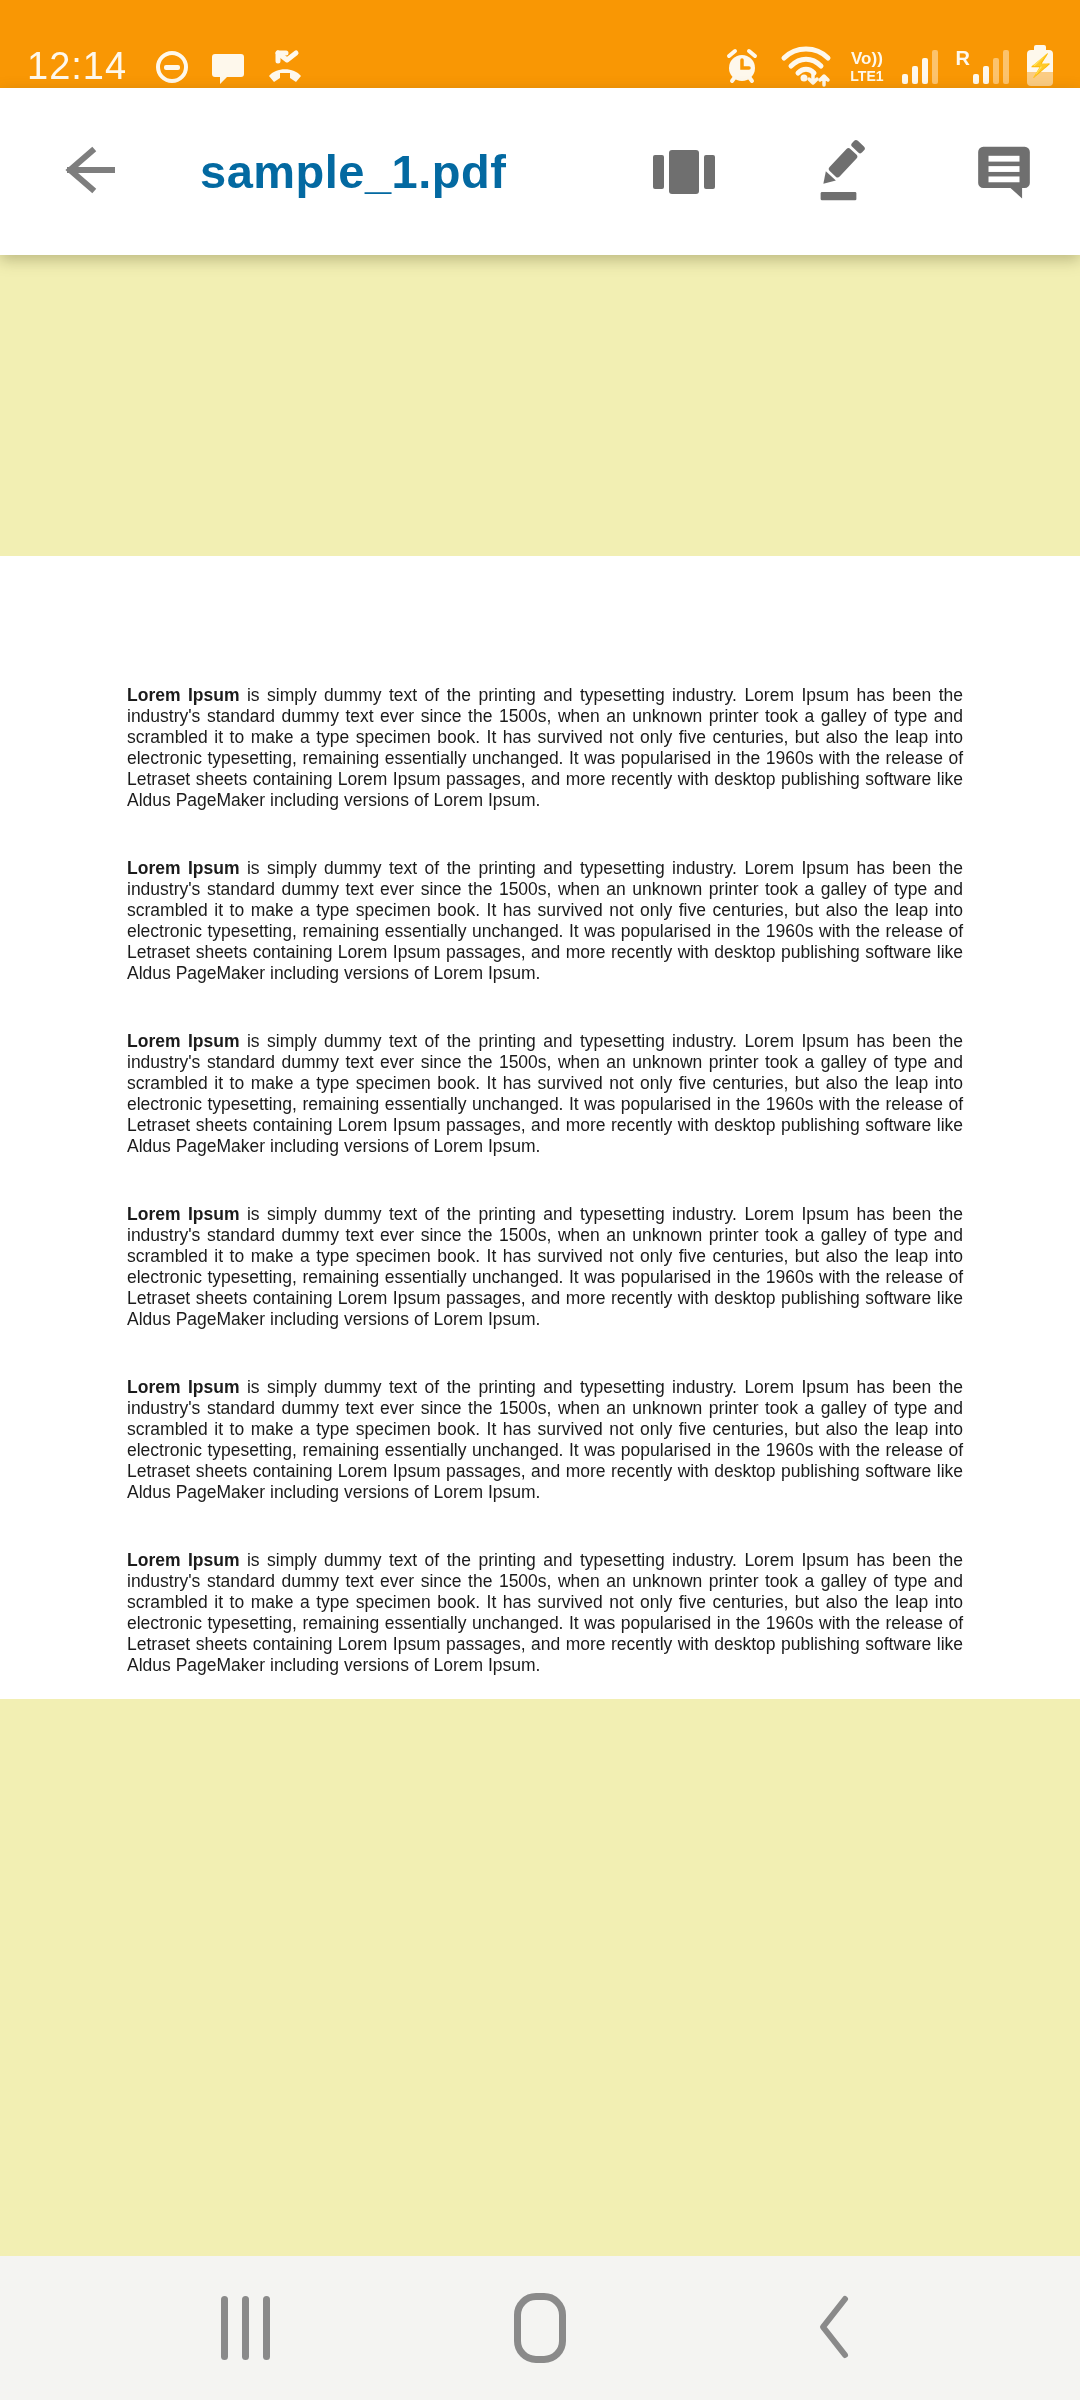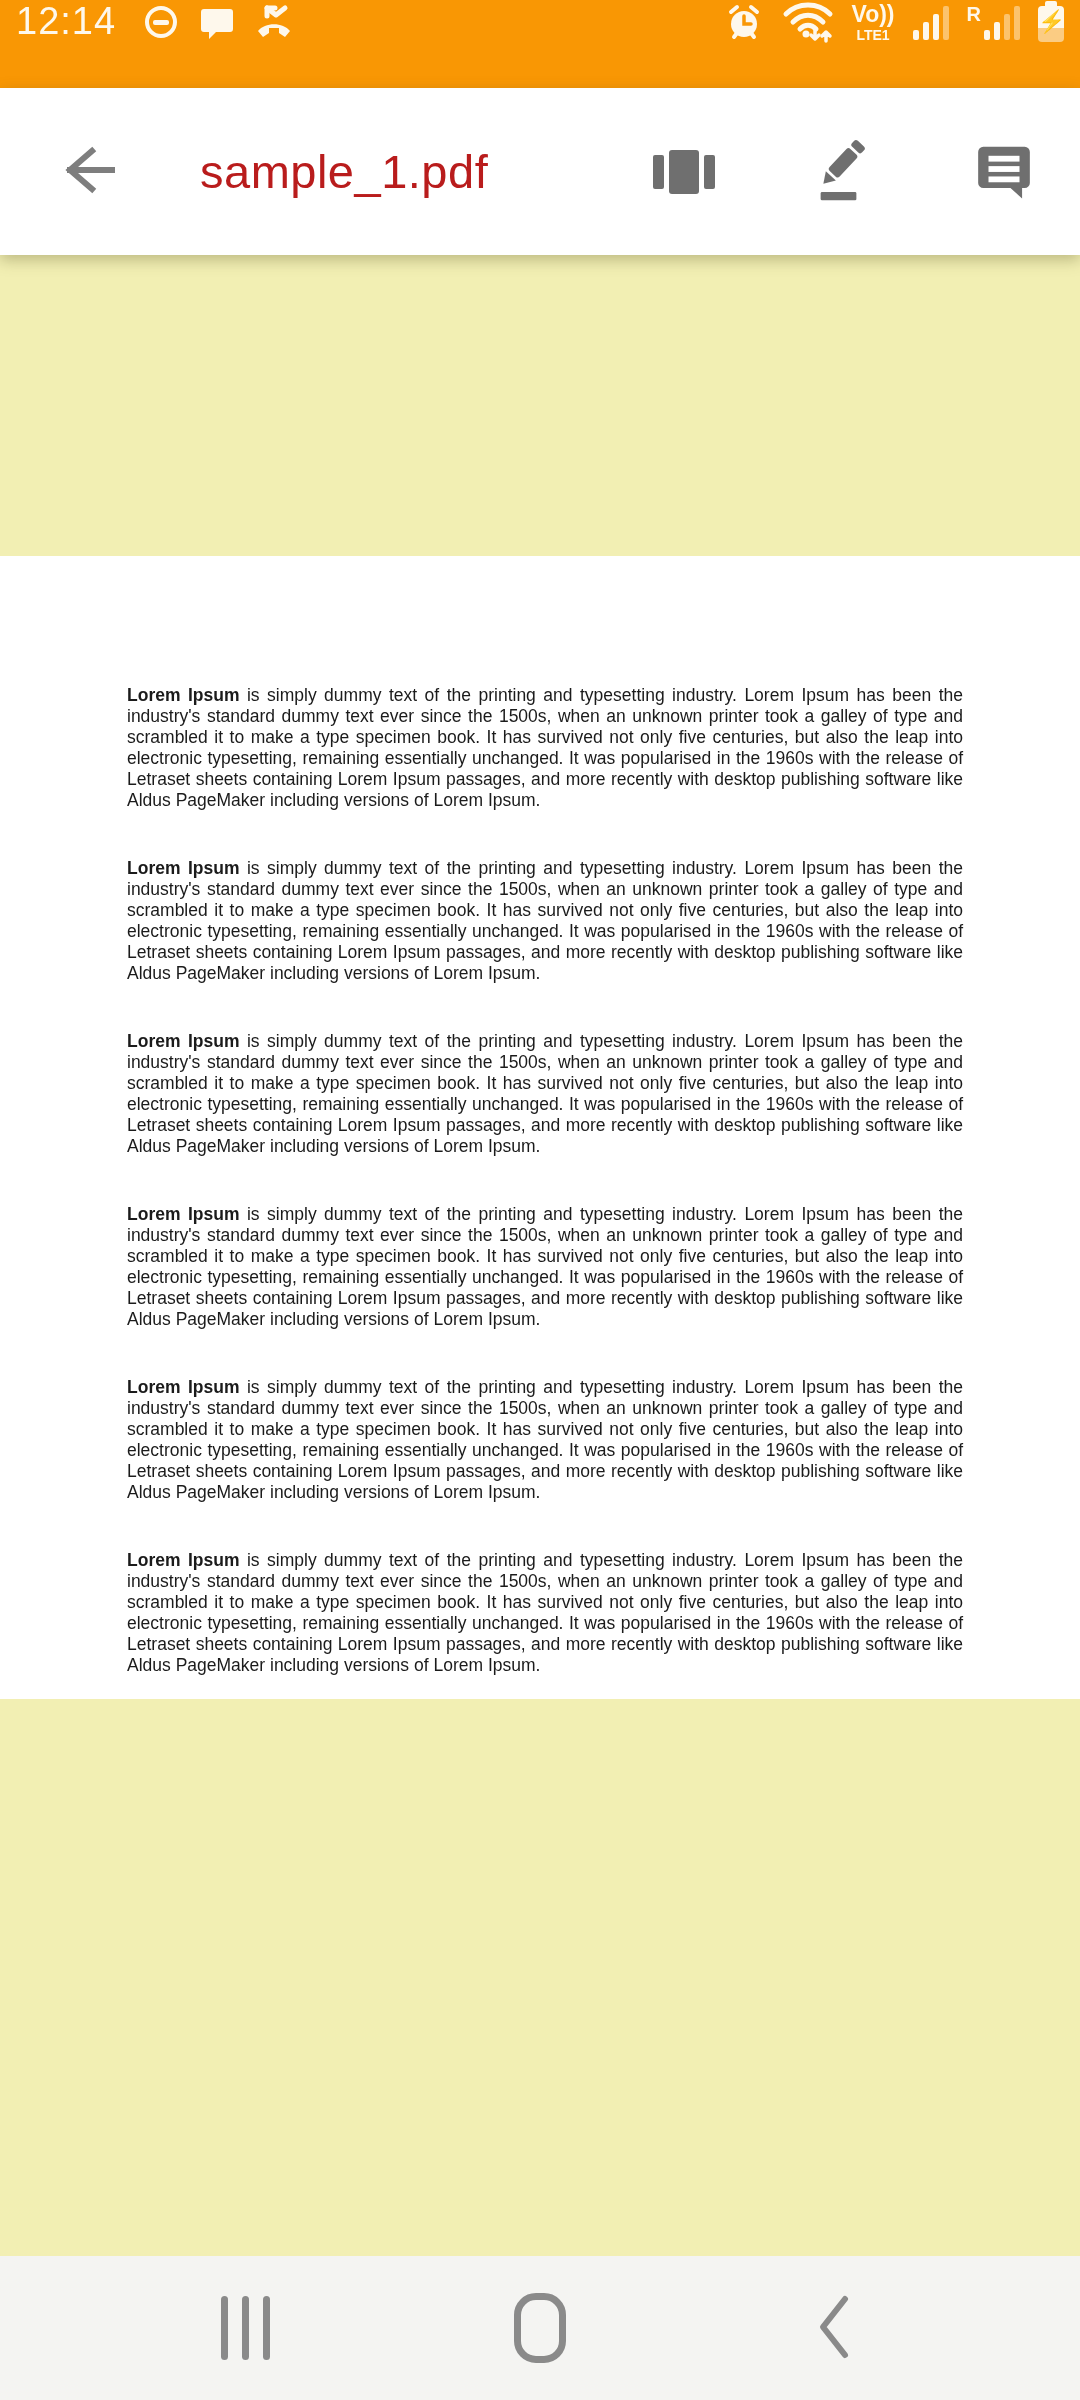--- a/index.html
+++ b/index.html
@@ -1,43 +1,43 @@
 <!DOCTYPE html>
 <html><head>
 <meta charset="utf-8">
 <style>
   * { margin:0; padding:0; box-sizing:border-box; }
   html,body { width:1080px; height:2400px; }
   body { font-family:"Liberation Sans", sans-serif; background:#000; }
   .screen { position:relative; width:1080px; height:2400px; display:flex; flex-direction:column; overflow:hidden; background:#F2EFB3; }
 
   
-  .status-bar { height:88px; background:#F99704; color:#FEF8EC; display:flex; align-items:flex-start; justify-content:space-between; padding:0 16px; flex:0 0 auto; }
+  .status-bar { height:88px; background:#F99704; color:#FEF8EC; display:flex; align-items:flex-end; justify-content:space-between; padding:0 27px; flex:0 0 auto; }
   .sb-left, .sb-right { display:flex; align-items:center; gap:18px; }
   .sb-time { font-size:38px; font-weight:400; letter-spacing:1px; padding-right:8px; }
   .sb-icon { display:inline-flex; align-items:center; justify-content:center; }
   .volte { display:flex; flex-direction:column; align-items:center; line-height:1; font-weight:bold; }
-  .volte .v1 { font-size:23px; }
+  .volte .v1 { font-size:17px; }
   .volte .v2 { font-size:14px; margin-top:2px; }
   .sigbars { display:flex; align-items:flex-end; gap:4px; height:36px; }
   .sigbars i { display:block; width:6px; background:#FEF8EC; border-radius:2px; }
   .sigbars i.dim { opacity:.45; }
   .roam { display:flex; align-items:flex-start; gap:3px; }
   .roam .r-label { font-size:20px; font-weight:bold; line-height:1; }
   .battery { position:relative; width:26px; height:42px; display:flex; flex-direction:column; align-items:center; }
   .battery .cap { width:12px; height:5px; background:#FEF8EC; border-radius:2px 2px 0 0; }
   .battery .bod { position:relative; width:26px; height:36px; border-radius:4px; overflow:hidden; }
   .battery .seg-top { position:absolute; top:0; left:0; right:0; height:60%; background:#FEF8EC; }
   .battery .seg-bot { position:absolute; bottom:0; left:0; right:0; height:40%; background:rgba(254,248,236,.55); }
   .battery .bolt { position:absolute; top:8px; left:0; right:0; text-align:center; font-size:22px; color:#4a3a0a; z-index:2; }
 
   
   .app-bar { height:167px; background:#FFFFFF; display:flex; align-items:center; padding:0 40px 0 52px; flex:0 0 auto; box-shadow:0 5px 14px rgba(90,85,40,.35); position:relative; z-index:5; }
   .back-btn { background:none; border:none; cursor:pointer; width:70px; height:70px; display:flex; align-items:center; justify-content:center; }
-  .title { font-size:47px; font-weight:normal; color:#b91c1c; margin-left:78px; letter-spacing:.5px; white-space:nowrap; overflow:hidden; }
+  .title { font-size:47px; font-weight:bold; color:#0369a1; margin-left:78px; letter-spacing:.5px; white-space:nowrap; overflow:hidden; }
   .ab-actions { margin-left:auto; display:flex; align-items:center; gap:88px; }
   .ab-btn { background:none; border:none; cursor:pointer; display:flex; align-items:center; justify-content:center; width:72px; height:72px; }
   .pages-ic { display:flex; align-items:center; gap:5px; }
   .pages-ic .side { width:11px; height:34px; background:#6f6f6f; border-radius:2px; }
   .pages-ic .mid { width:30px; height:44px; background:#6f6f6f; border-radius:3px; }
 
   
   .content { flex:1 1 auto; background:#F2EFB3; overflow:hidden; }
   .pdf-page { margin-top:301px; width:1080px; height:1143px; background:#FFFFFF; padding:129px 117px 0 127px; }
   .para { font-size:17.5px; line-height:21px; color:#1b1b1b; text-align:justify; margin-bottom:47px; }

